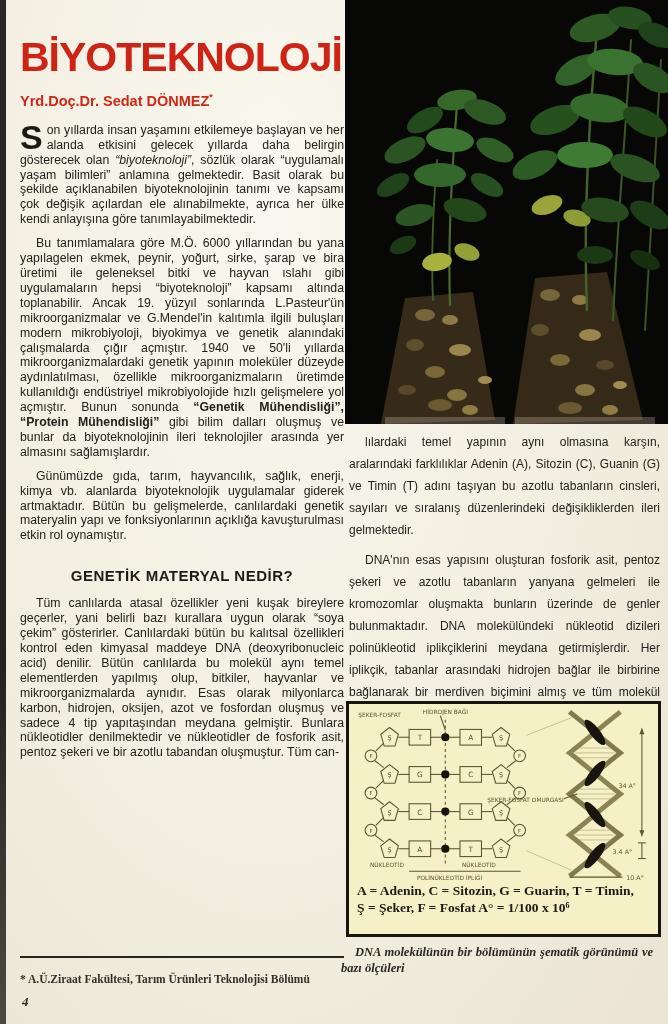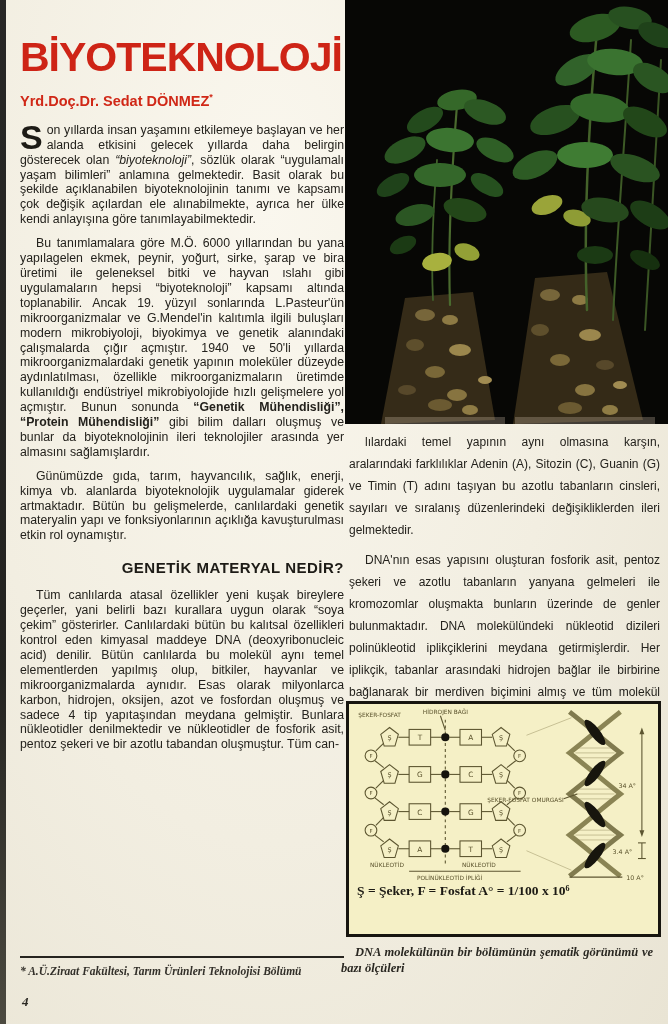--- a/index.html
+++ b/index.html
@@ -17,23 +17,23 @@
   .left-col{position:absolute;left:20px;top:34px;width:324px;}
   .title{font-size:41px;font-weight:700;color:#ce2416;letter-spacing:-1px;line-height:46px;margin:0;}
   .authors{margin-top:8px;text-align:left;color:#d02817;font-weight:700;font-size:14.5px;line-height:19px;}
   .authors sup{font-size:9px;}
   .body-text{margin-top:12px;}
   .para{margin:0 0 9px 0;font-size:12.3px;line-height:14.9px;text-align:justify;text-indent:16px;}
   .para.no-indent{text-indent:0;}
   .para .b{font-weight:700;}
   .para .i{font-style:italic;}
   .dropcap{float:left;font-size:34px;line-height:27px;font-weight:700;padding:1px 4px 0 0;color:#1d1b16;}
-  .section-heading{font-size:15px;font-weight:700;text-align:right;letter-spacing:.5px;margin:16px 0 10px 0;color:#1d1b16;}
-  .footnote{position:absolute;left:20px;top:956px;width:324px;border-top:2px solid #26241f;padding-top:7px;
-    font-family:"Liberation Serif", serif;font-style:italic;font-weight:700;font-size:11.5px;color:#33302a;}
+  .section-heading{font-size:15px;font-weight:700;text-align:center;letter-spacing:.5px;margin:24px 0 10px 0;color:#1d1b16;}
+  .footnote{position:absolute;left:20px;top:956px;width:324px;border-top:2px solid #26241f;padding-top:15px;
+    font-family:"Liberation Serif", serif;font-weight:700;font-size:11.5px;color:#33302a;}
   .page-num{position:absolute;left:22px;top:994px;font-family:"Liberation Serif", serif;
     font-style:italic;font-weight:700;font-size:13px;color:#2c2a24;}
   
   .photo{position:absolute;left:345px;top:0;width:323px;height:424px;display:block;}
   .right-col{position:absolute;left:349px;top:431px;width:311px;}
   .right-col .para{font-size:12px;line-height:22px;margin-bottom:8px;}
   .figure-box{position:absolute;left:346px;top:701px;width:315px;height:236px;
     background:#f5f0c6;border:3px solid #17150f;box-sizing:border-box;}
   .figure-box svg.diagram{display:block;width:100%;height:178px;}
   .legend{padding:0 8px;font-family:"Liberation Serif", serif;font-size:13.5px;font-weight:700;
@@ -292,18 +292,19 @@
         <text x="272" y="86" font-size="6.5">34 A°</text>
         <line x1="296" y1="142" x2="296" y2="158" class="ink"></line>
         <line x1="292" y1="142" x2="300" y2="142" class="ink"></line>
           <line x1="292" y1="158" x2="300" y2="158" class="ink"></line>
         <text x="266" y="153" font-size="6.5">3.4 A°</text>
         <line x1="222" y1="177" x2="276" y2="177" class="ink"></line>
         <text x="280" y="180" font-size="6.5">10 A°</text>
       </g>
     </svg>
     <div class="legend">
+      <div>A = Adenin, C = Sitozin, G = Guarin, T = Timin,</div>
       <div>Ş = Şeker, F = Fosfat  A° = 1/100 x 10⁶</div>
     </div>
   </div>
 
   <div class="fig-caption">DNA molekülünün bir bölümünün şematik görünümü ve bazı ölçüleri</div>
 </div>
 
 </body></html>

